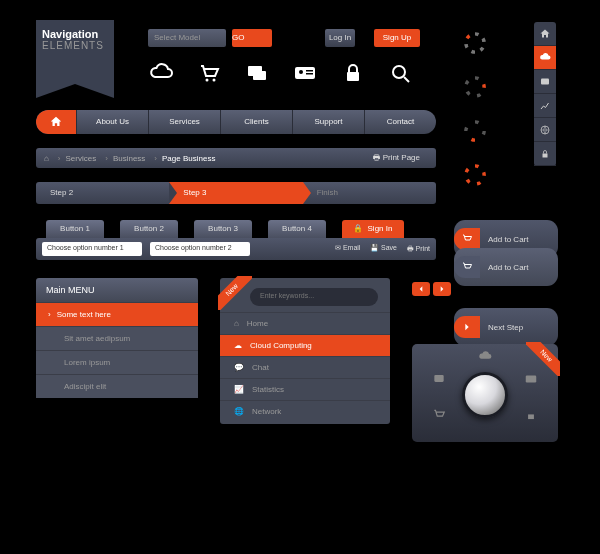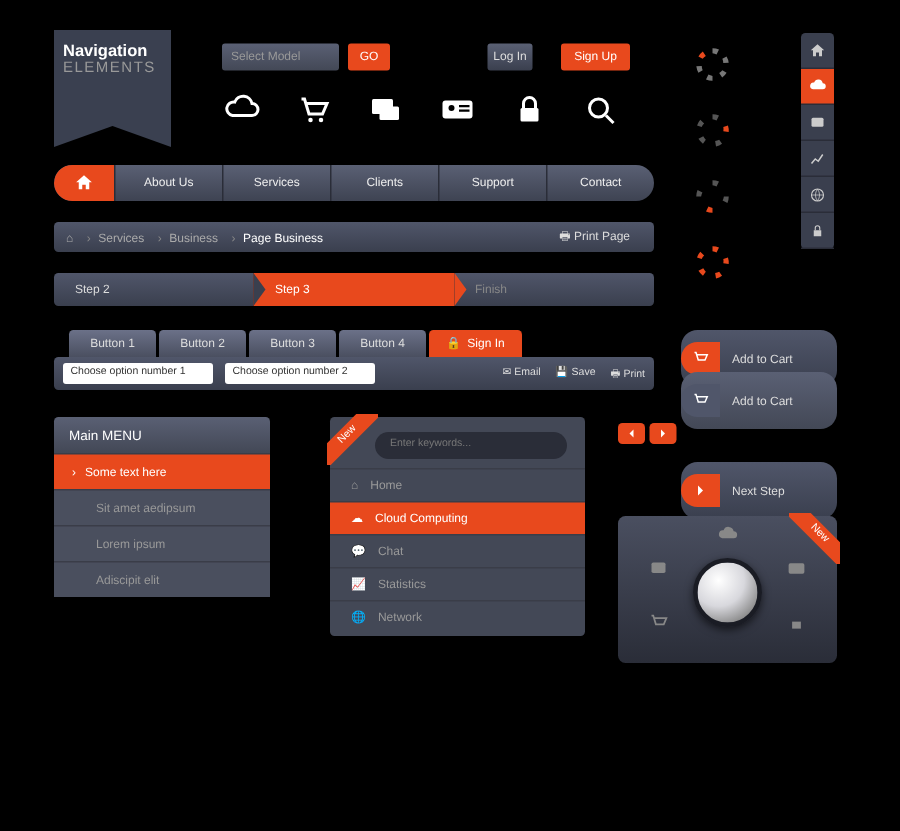--- a/index.html
+++ b/index.html
@@ -7,21 +7,21 @@
 .abs{position:absolute}
 
 
 .ribbon{left:36px;top:20px;width:78px;height:64px;background:#3a4050;padding:8px 6px}
 .ribbon::after{content:'';position:absolute;bottom:-14px;left:0;border-left:39px solid #3a4050;border-right:39px solid #3a4050;border-bottom:14px solid transparent}
 .ribbon .t1{color:#fff;font-size:11px;font-weight:bold}
 .ribbon .t2{color:#999;font-size:10px;letter-spacing:1px}
 
 
 .sel{left:148px;top:29px;width:78px;height:18px;background:linear-gradient(#5a6074,#434856);border-radius:2px;color:#999;font-size:8px;padding:4px 6px}
-.go{left:232px;top:29px;width:28px;height:18px;background:#e8491d;color:#fff;font-size:8px;text-align:center;line-height:18px;border-radius:2px}
+.go{left:232px;top:29px;width:40px;height:18px;background:#e8491d;color:#fff;font-size:8px;text-align:left;line-height:18px;border-radius:2px}
 .btn-t{top:29px;height:18px;border-radius:2px;font-size:8px;text-align:center;line-height:18px}
 .login{left:325px;width:30px;background:linear-gradient(#5a6074,#3a3f4e);color:#ddd}
 .signup{left:374px;width:46px;background:#e8491d;color:#fff}
 
 
 .irow{left:148px;top:62px;display:flex;gap:22px}
 .irow svg{width:26px;height:24px;fill:#fff}
 
 
 .nav{left:36px;top:110px;width:400px;height:24px;background:linear-gradient(#5a6074,#3e4352);border-radius:12px;display:flex;align-items:center;overflow:hidden}
@@ -39,29 +39,29 @@
 .steps{left:36px;top:182px;width:400px;height:22px;display:flex}
 .steps .s{flex:1;background:linear-gradient(#50566a,#3a3f4e);font-size:8px;color:#ddd;line-height:22px;padding-left:14px;position:relative}
 .steps .s::after{content:'';position:absolute;right:-8px;top:0;border-left:8px solid #3a3f4e;border-top:11px solid transparent;border-bottom:11px solid transparent;z-index:1}
 .steps .act{background:#e8491d;color:#fff}
 .steps .act::after{border-left-color:#e8491d}
 .steps .s:first-child{border-radius:3px 0 0 3px}
 .steps .s:last-child{border-radius:0 3px 3px 0;color:#888}
 .steps .s:last-child::after{display:none}
 
 
-.tabs{left:46px;top:220px;display:flex;gap:2px}
+.tabs{left:46px;top:220px;display:flex;gap:16px}
 .tabs .tb{width:58px;height:18px;background:linear-gradient(#6b7188,#4a4f60);border-radius:3px 3px 0 0;font-size:8px;text-align:center;line-height:18px;color:#ddd}
 .tabs .si{width:62px;background:#e8491d;color:#fff;display:flex;align-items:center;justify-content:center;gap:4px}
 .optbar{left:36px;top:238px;width:400px;height:22px;background:linear-gradient(#50566a,#3a3f4e);border-radius:3px;display:flex;align-items:center;padding:0 6px;gap:8px}
 .optbar .dd{width:100px;height:14px;background:#fff;border-radius:2px;font-size:7px;color:#333;padding:2px 5px}
 .optbar .act2{margin-left:auto;display:flex;gap:10px;font-size:7px;color:#ddd}
 
 
-.mm{left:36px;top:278px;width:144px}
+.mm{left:36px;top:278px;width:162px}
 .mm .hd{height:24px;background:linear-gradient(#5a6074,#434856);color:#fff;font-size:9px;padding:7px 10px;border-radius:3px 3px 0 0}
 .mm .row{height:24px;background:#4a4f5e;font-size:8px;color:#999;padding:7px 28px;border-top:1px solid #3a3d48}
 .mm .row.hl{background:#e8491d;color:#fff;display:flex;align-items:center;gap:6px;padding:0 12px}
 
 
 .sp{left:220px;top:278px;width:170px;background:#434856;border-radius:3px;padding-bottom:2px}
 .sp .rib{position:absolute;left:-2px;top:-2px;width:34px;height:34px;overflow:hidden}
 .sp .rib::before{content:'New';position:absolute;width:48px;height:12px;background:#e8491d;color:#fff;font-size:7px;text-align:center;line-height:12px;transform:rotate(-45deg);left:-10px;top:8px}
 .sp .srch{margin:10px 12px 6px 30px;height:18px;background:#2a2d38;border-radius:9px;font-size:7px;color:#777;padding:4px 10px}
 .sp .row{height:22px;font-size:8px;color:#999;padding:6px 14px;border-top:1px solid #3a3d48;display:flex;align-items:center;gap:8px}

